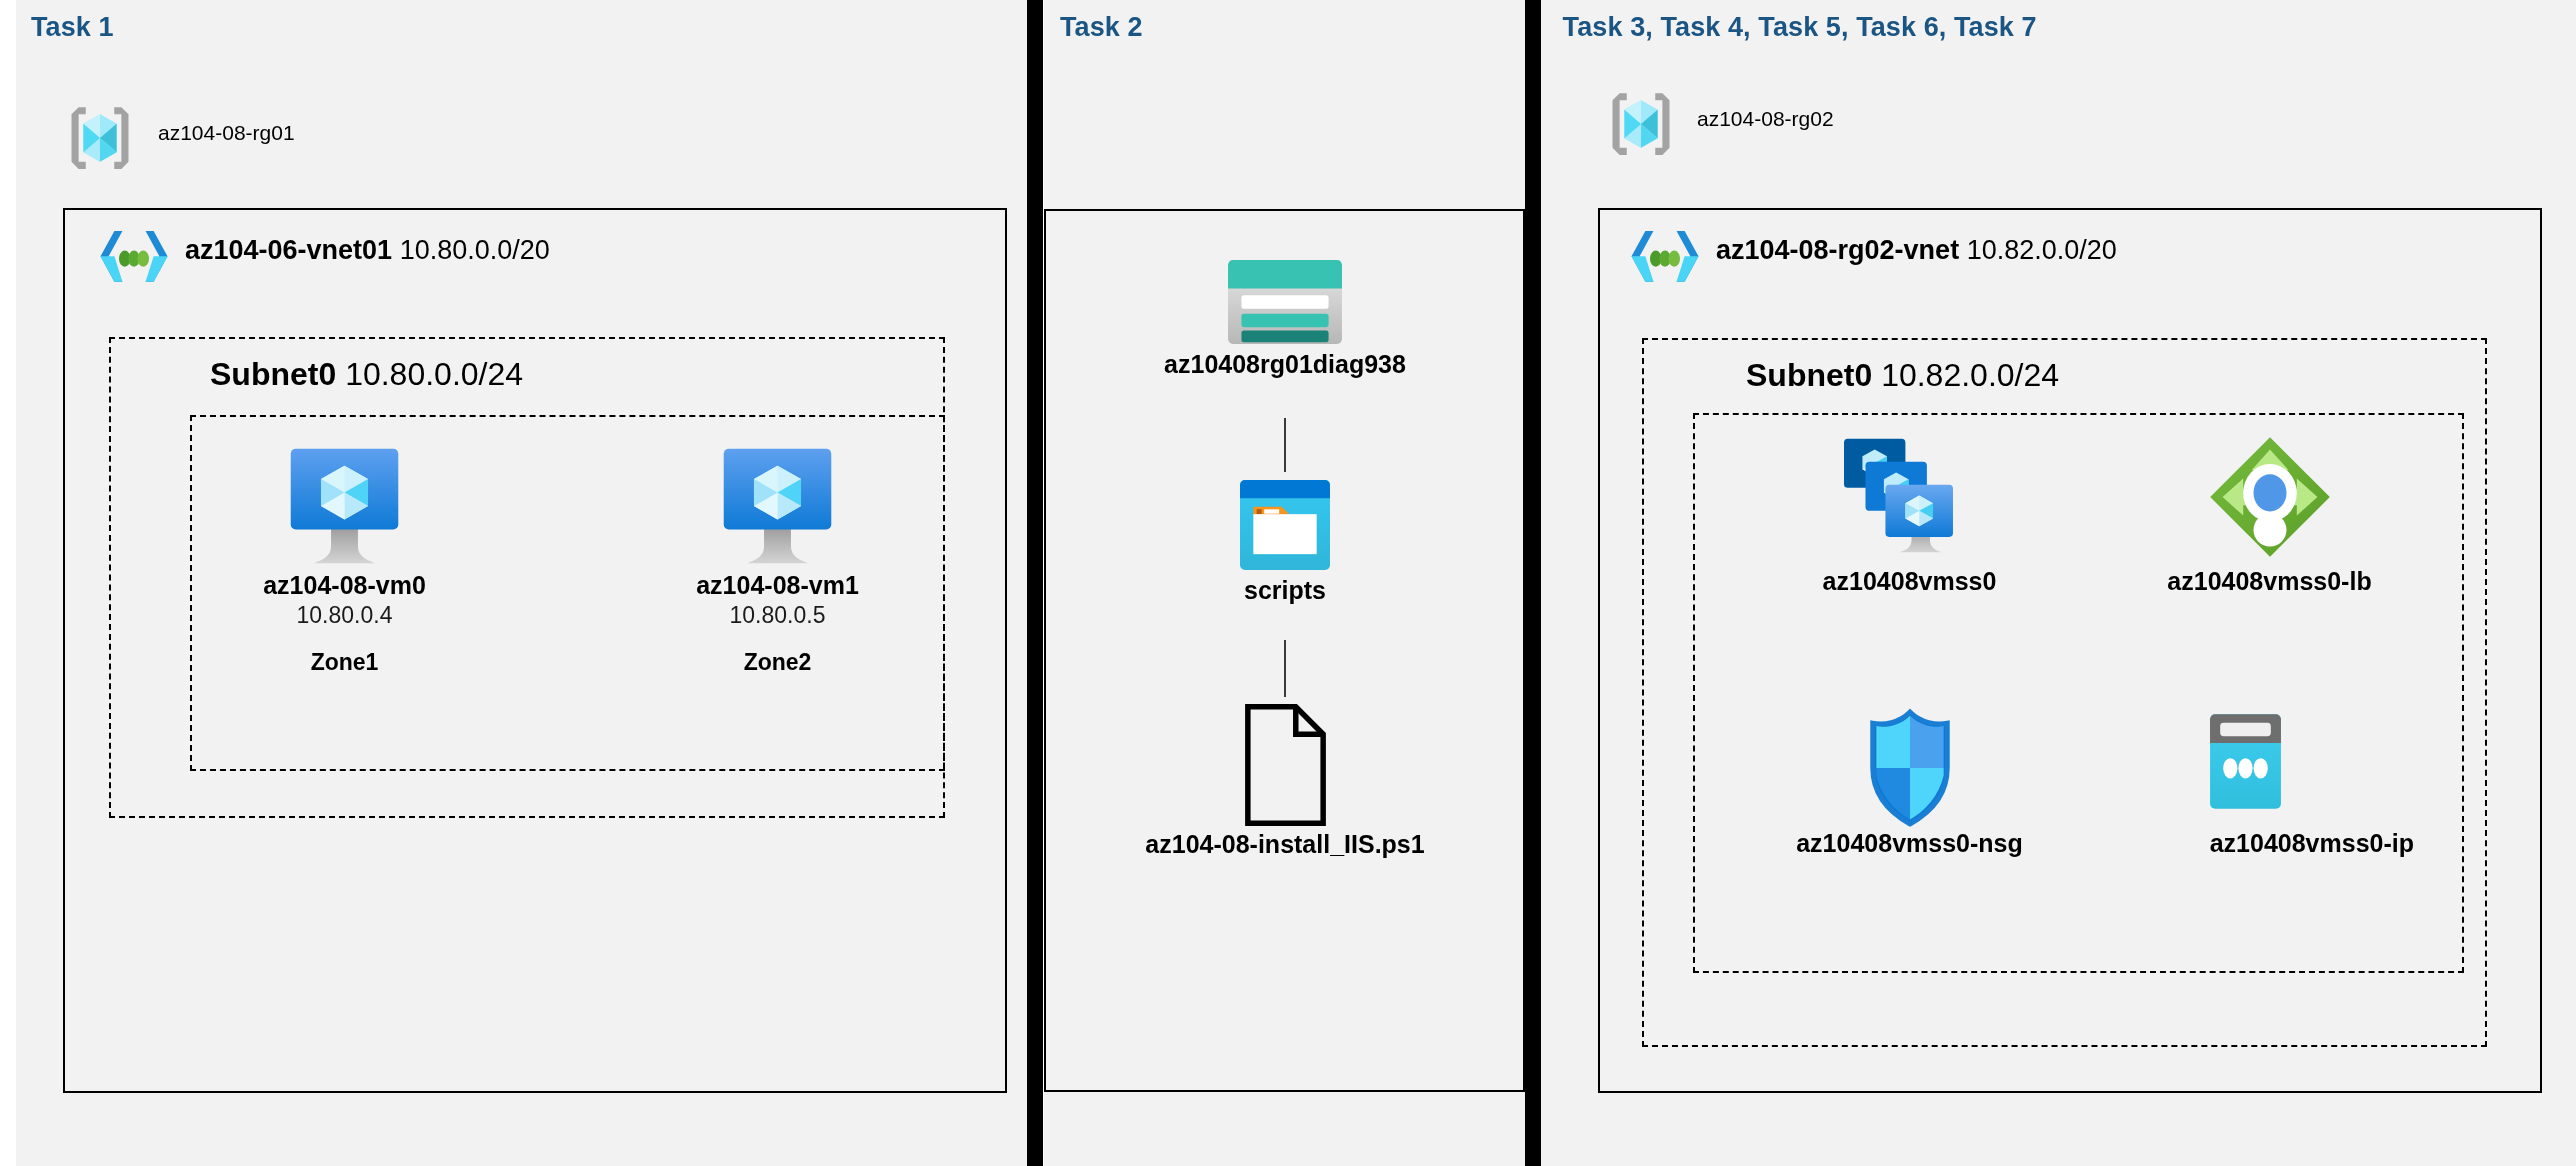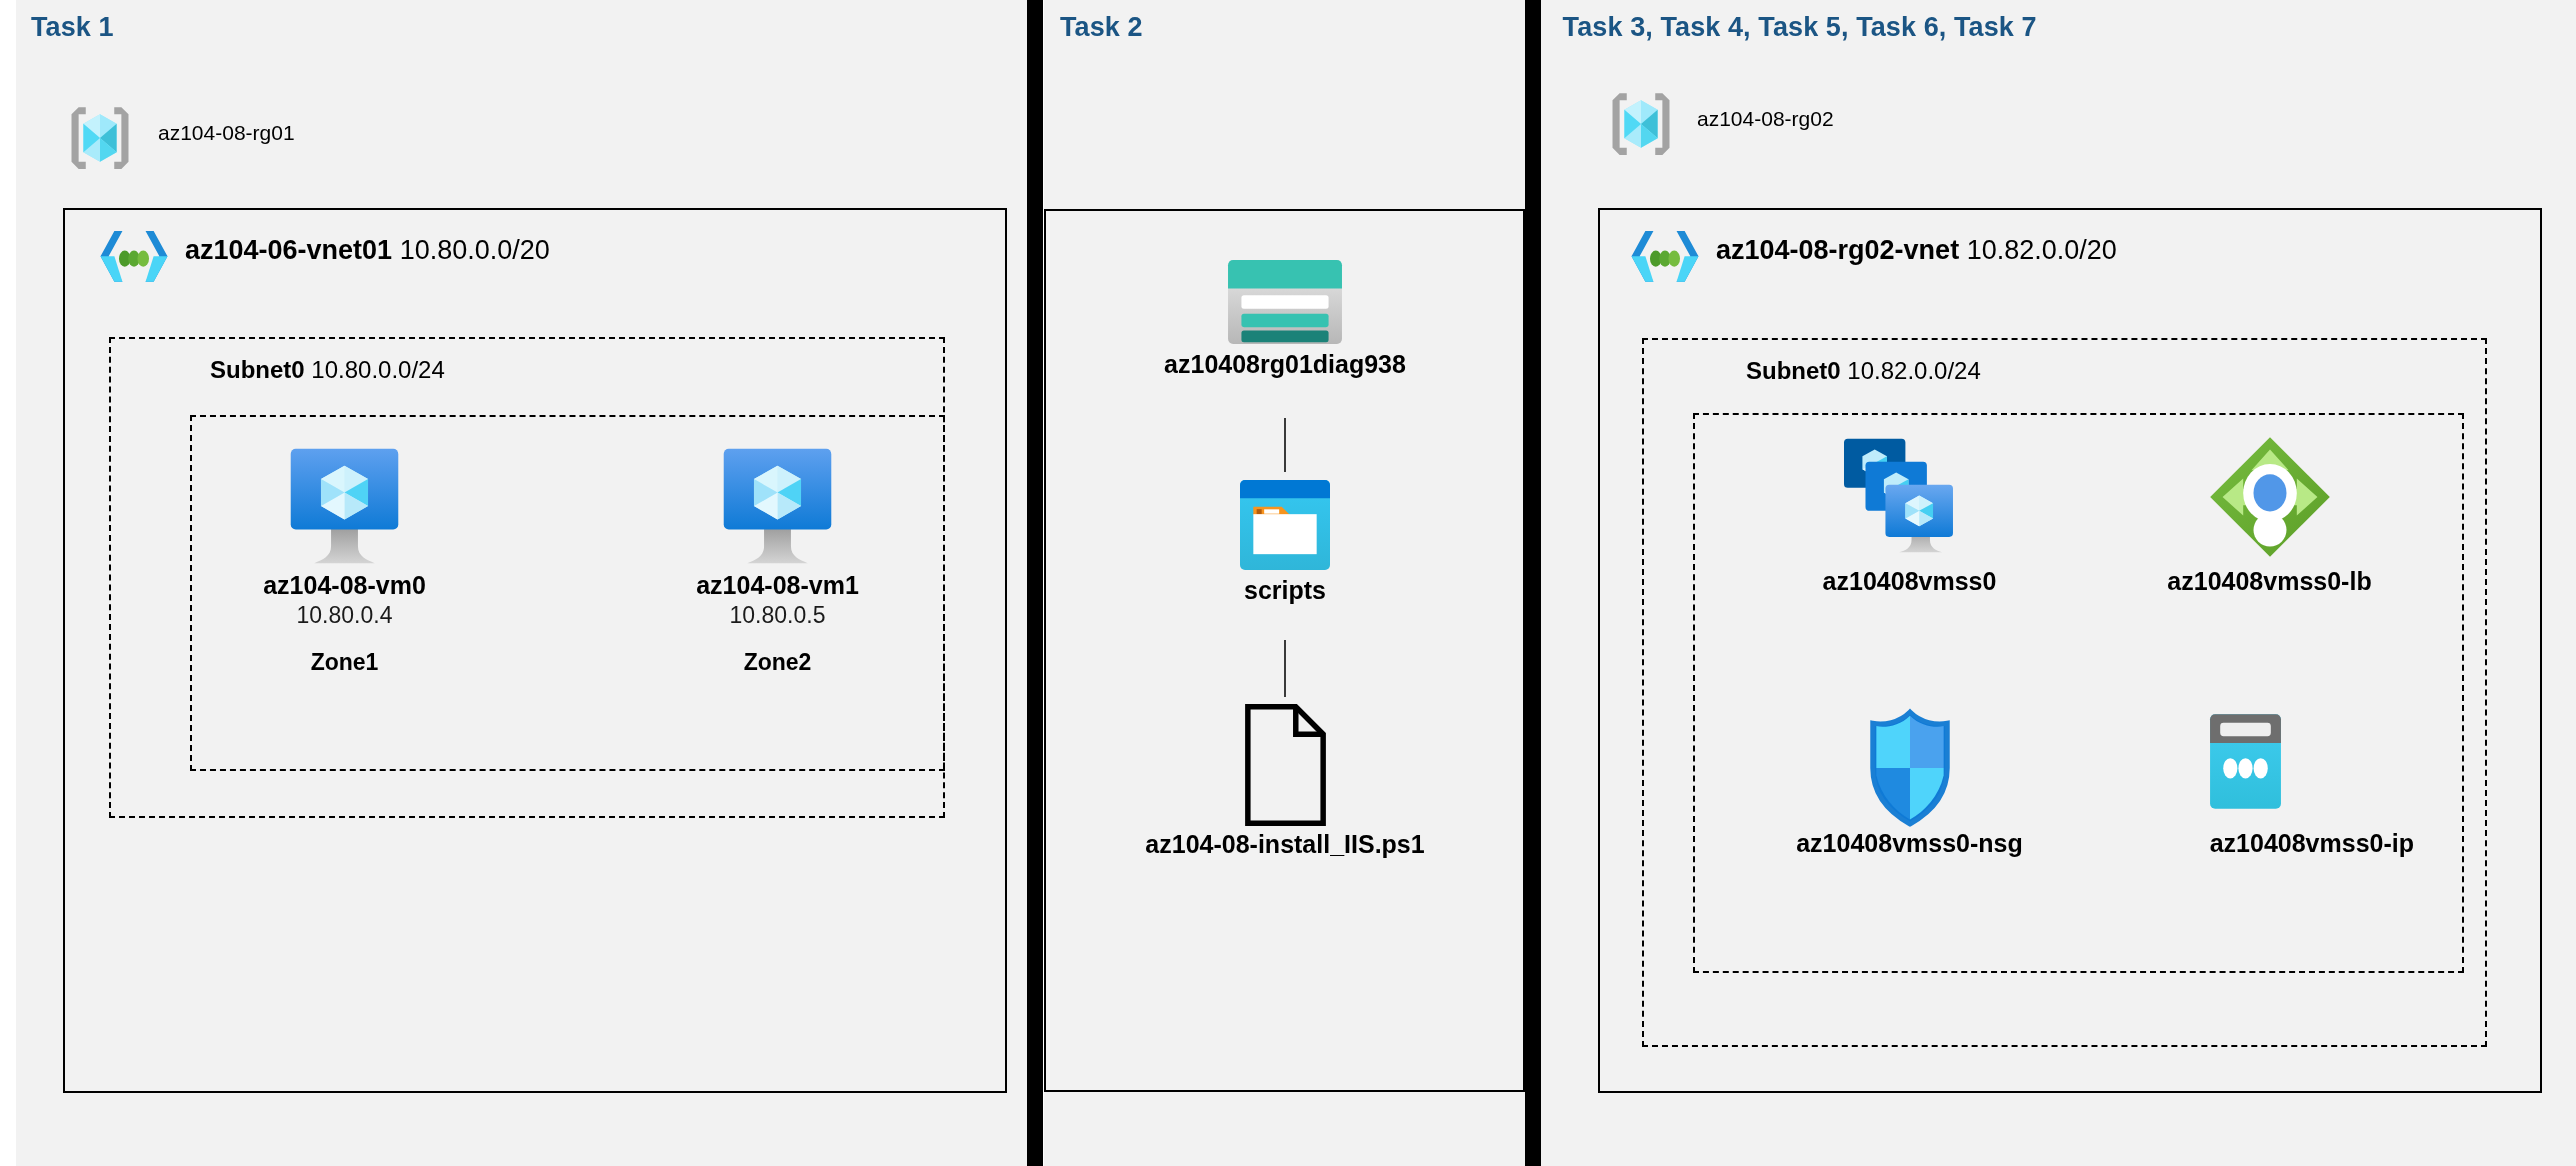--- a/index.html
+++ b/index.html
@@ -62,21 +62,21 @@
   }
 
   
   .rg-label, .vnet-label, .subnet-label {
     position: absolute;
     white-space: nowrap;
     color: #000000;
   }
   .rg-label   { font-size: 21px; font-weight: normal; }
   .vnet-label { font-size: 27px; font-weight: bold; }
-  .subnet-label { font-size: 24px; font-weight: bold; }
+  .subnet-label { font-size: 32px; font-weight: bold; }
   .cidr {
     font-weight: normal;
   }
 
   .node {
     position: absolute;
     text-align: center;
   }
   .node-label {
     font-size: 25px;

